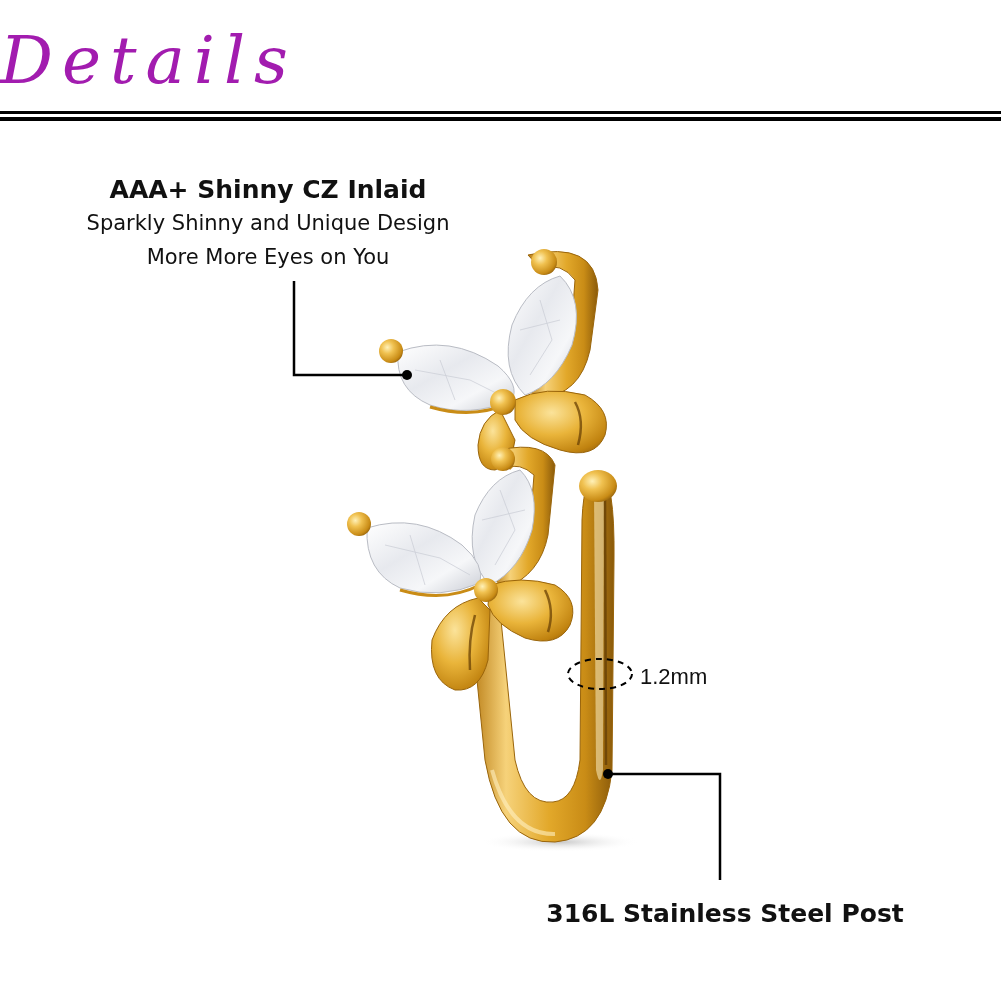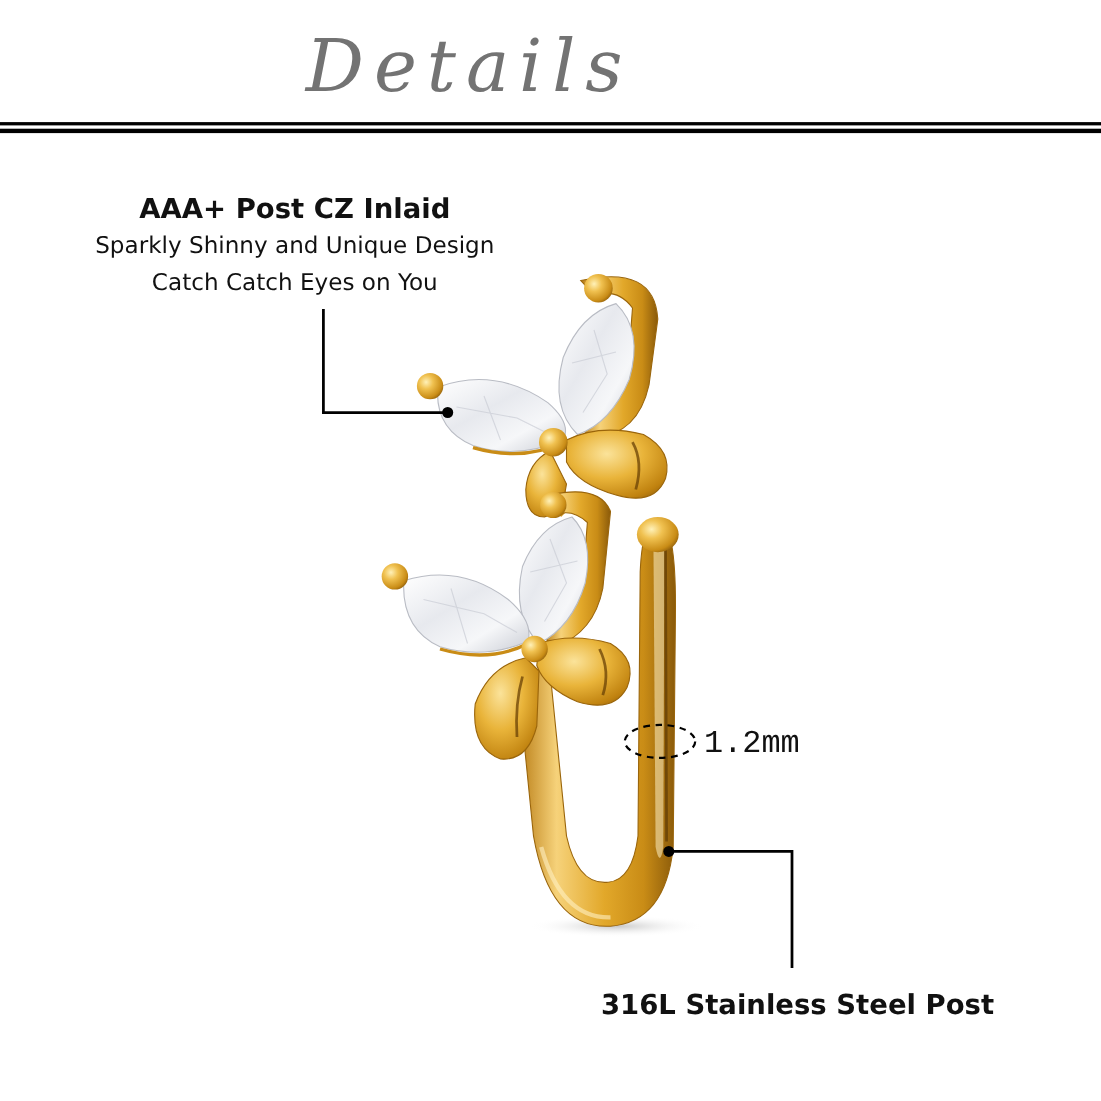--- a/index.html
+++ b/index.html
@@ -13,27 +13,26 @@
       position: relative;
       overflow: hidden;
       font-family: "DejaVu Sans", sans-serif;
       color: #111111;
     }
     .title {
       position: absolute;
       left: 0;
       top: 18px;
       width: 853px;
-      text-align: center;
       font-family: "DejaVu Serif", "Liberation Serif", serif;
       font-style: italic;
       font-size: 66px;
       letter-spacing: 9px;
       line-height: 86px;
-      color: #737373;
+      color: #a21caf;
     }
     .rule-thin {
       position: absolute;
       left: 0;
       top: 111px;
       width: 1001px;
       height: 3px;
       background: #000000;
     }
     .rule-thick {
@@ -70,22 +69,22 @@
     #callout-bottom {
       left: 505px;
       top: 882px;
       width: 440px;
       margin-top: 16px;
     }
     .measure-label {
       position: absolute;
       left: 640px;
       top: 660px;
-      font-family: Liberation Mono, monospace;
-      font-size: 29px;
+      font-family: Liberation Sans, sans-serif;
+      font-size: 22px;
       line-height: 34px;
       color: #111111;
     }
     svg.art {
       position: absolute;
       left: 0;
       top: 0;
     }
   </style>
 </head>
@@ -205,22 +204,22 @@
     <circle cx="407" cy="375" r="5" fill="#000000"></circle>
   </g>
 
   <g>
     <polyline points="608,774 720,774 720,880" fill="none" stroke="#000000" stroke-width="2.5"></polyline>
     <circle cx="608" cy="774" r="5" fill="#000000"></circle>
   </g>
 </svg>
 
 <div id="callout-top" class="callout-text">
-  <div class="callout-heading">AAA+ Post CZ Inlaid</div>
+  <div class="callout-heading">AAA+ Shinny CZ Inlaid</div>
   <div class="callout-line">Sparkly Shinny and Unique Design</div>
-  <div class="callout-line">Catch Catch Eyes on You</div>
+  <div class="callout-line">More More Eyes on You</div>
 </div>
 
 <div class="measure-label">1.2mm</div>
 
 <div id="callout-bottom" class="callout-text">
   <div class="callout-heading">316L Stainless Steel Post</div>
 </div>
 
 </body></html>

